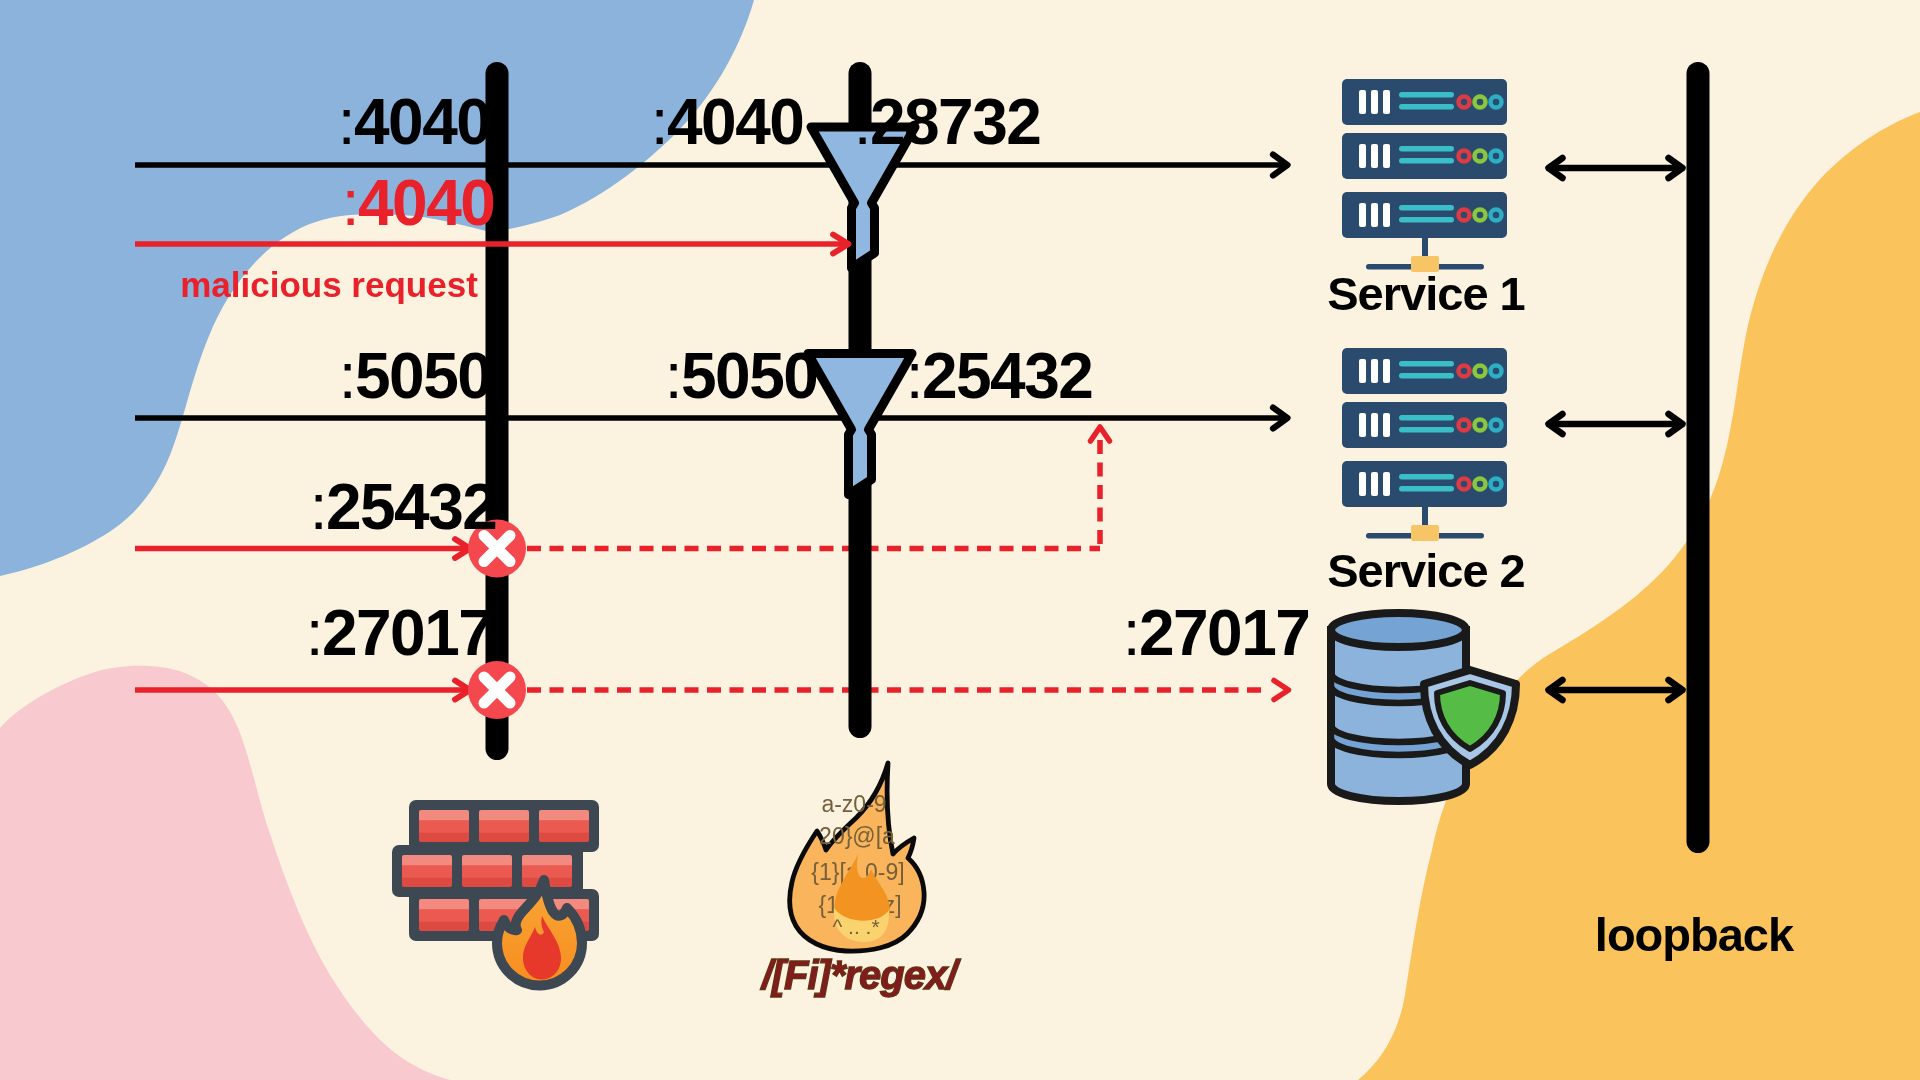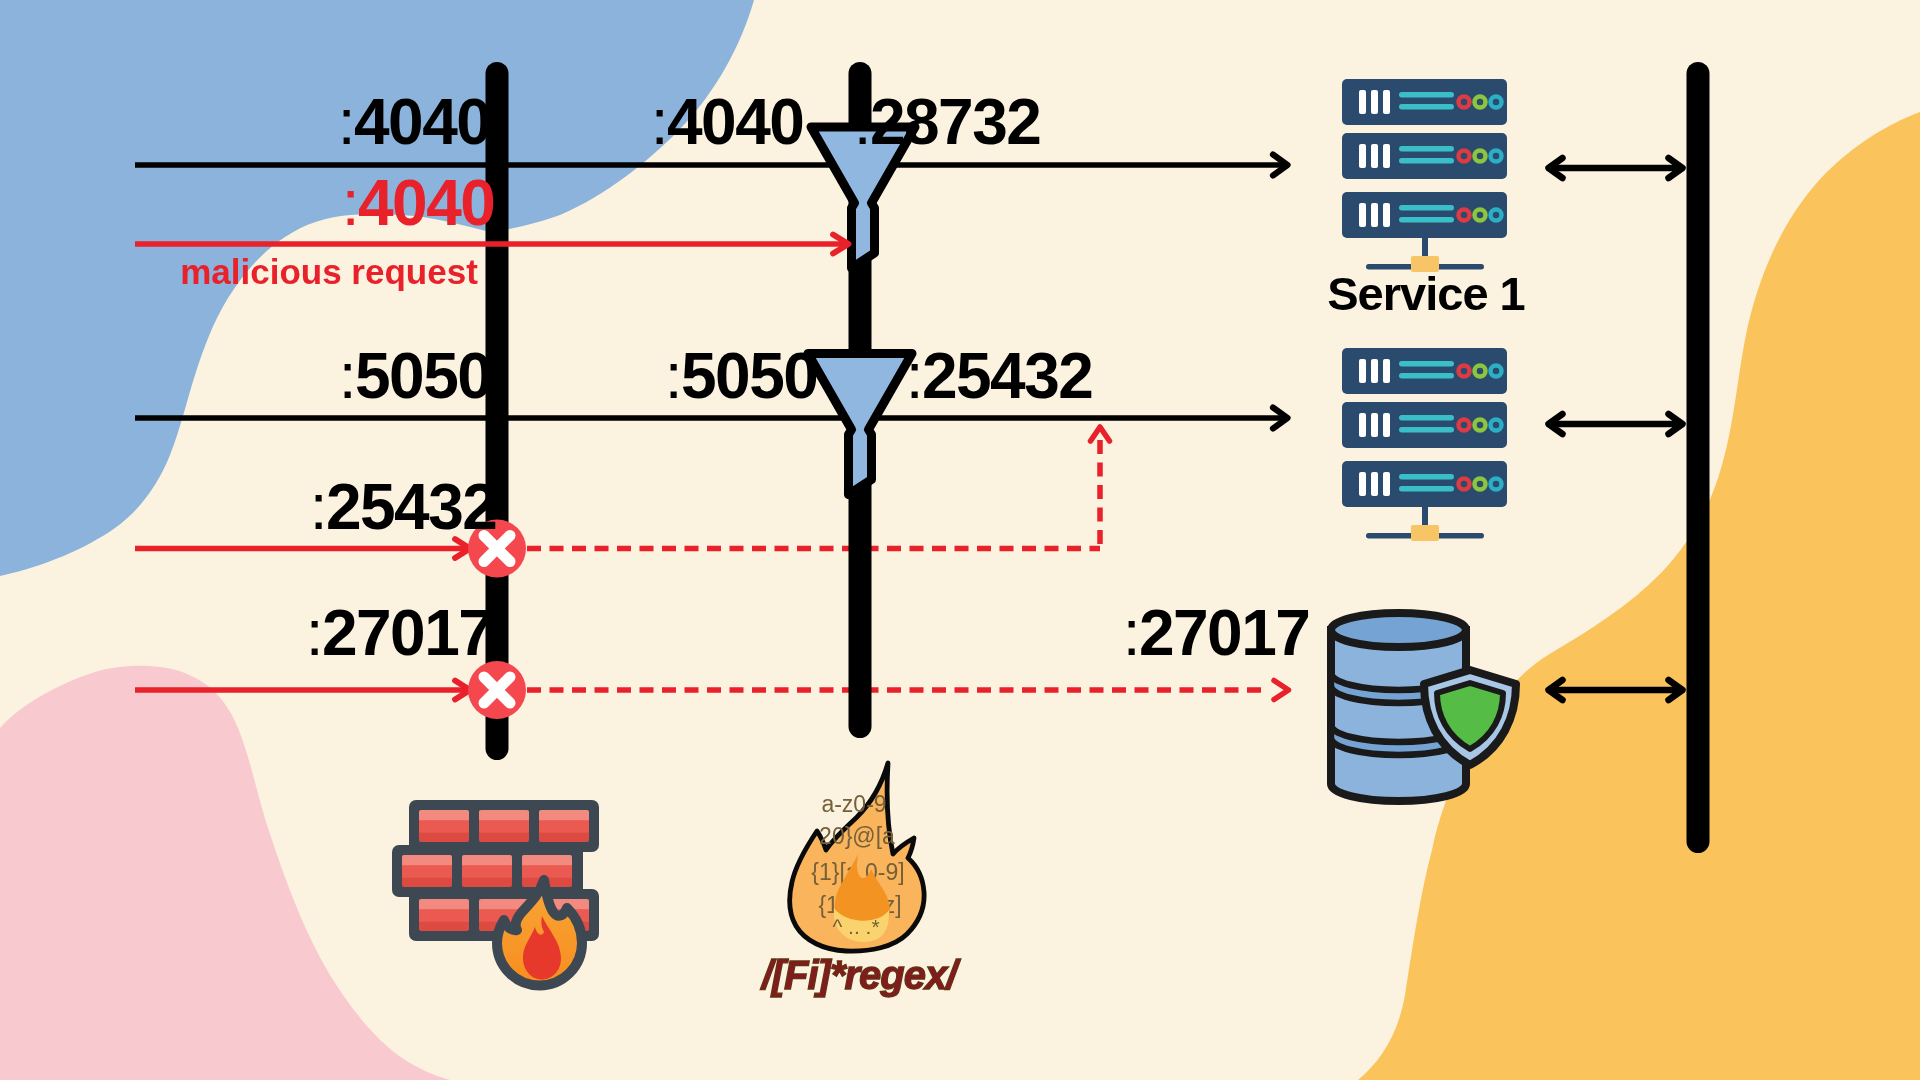--- a/index.html
+++ b/index.html
@@ -223,30 +223,32 @@
              C 94 166 60 167 48 150 Z" fill="#FBD36E"></path>
     <text x="70" y="176" font-size="21" fill="#75603A" text-anchor="middle" style="white-space:pre">^ .. .*</text>
   </g>
 </svg>
 
 <div class="label port" style="left:414px;top:122px"><span class="colon">:</span>4040</div>
 <div class="label port" style="left:727px;top:122px"><span class="colon">:</span>4040</div>
 <div class="label port" style="left:947px;top:122px"><span class="colon">:</span>28732</div>
 
 <div class="label port red" style="left:418px;top:203px"><span class="colon">:</span>4040</div>
-<div class="label note" style="left:329px;top:271px">malicious request</div>
+<div class="label note" style="left:329px;top:284px">malicious request</div>
 
 <div class="label port" style="left:415px;top:376px"><span class="colon">:</span>5050</div>
 <div class="label port" style="left:741px;top:376px"><span class="colon">:</span>5050</div>
 <div class="label port" style="left:999px;top:376px"><span class="colon">:</span>25432</div>
 
 <div class="label port" style="left:403px;top:507px"><span class="colon">:</span>25432</div>
 <div class="label port" style="left:399px;top:633px"><span class="colon">:</span>27017</div>
 <div class="label port" style="left:1216px;top:633px"><span class="colon">:</span>27017</div>
 
 <div class="label big" style="left:1426px;top:293px">Service 1</div>
+<div class="label big" style="left:1426px;top:570px">Service 2</div>
 
 <div class="label big loopback-label" style="left:1694px;top:935px">
+  <div>loopback</div>
 </div>
 
 <div class="label regex-text" style="left:859px;top:975px">/[Fi]*regex/</div>
 
 </div>
 
 </body></html>

